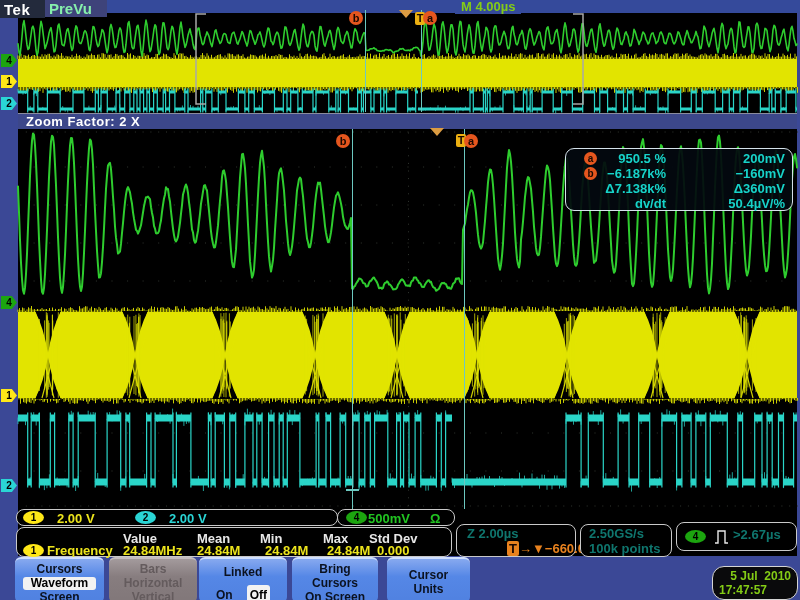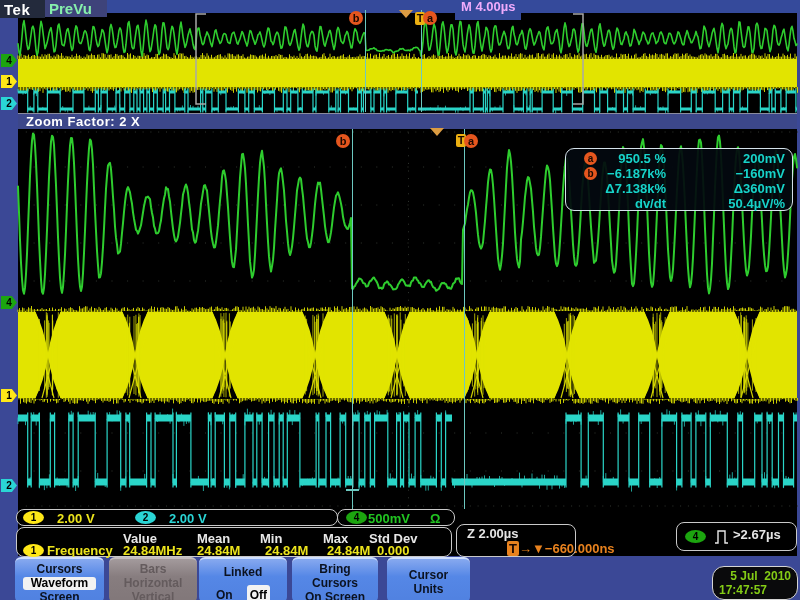--- a/index.html
+++ b/index.html
@@ -6,21 +6,21 @@
   body { width:800px; height:600px; overflow:hidden; background:#000; font-family:"Liberation Sans",sans-serif; }
   .screen { position:absolute; top:0; left:0; width:800px; height:600px; background:#000; }
   .abs { position:absolute; }
   
   .top-bar { left:0; top:0; width:800px; height:13px; background:#354a9b; border-bottom:1px solid #8a93bd; box-sizing:content-box; }
   .left-margin { left:0; top:13px; width:18px; height:543px; background:#3b4896; }
   .right-margin { left:797px; top:13px; width:3px; height:543px; background:#3b4896; }
   .tek-patch { left:0; top:0; width:45px; height:18px; background:#232a3c; color:#fff; font-size:15px; font-weight:bold; padding:1px 0 0 4px; letter-spacing:0.5px; }
   .prevu-patch { left:45px; top:0; width:62px; height:17px; background:#3e437a; }
   .prevu { left:49px; top:0; color:#86efac; font-size:15px; font-weight:bold; }
-  .m-label { left:455px; top:0; height:20px; background:#354a9b; color:#f0abfc; font-size:13px; font-weight:bold; padding:0 6px; line-height:14px; }
+  .m-label { left:455px; top:0; height:14px; background:#354a9b; color:#84cc16; font-size:13px; font-weight:bold; padding:0 6px; line-height:14px; }
   .overview { left:18px; top:13px; width:779px; height:99px; background:#000; }
   .zoom-bar { left:18px; top:113px; width:779px; height:16px; border-top:1px solid #8a8c9e; box-sizing:border-box; background:#3c478a; color:#fff; font-size:13px; font-weight:bold; line-height:15px; padding-left:8px; letter-spacing:0.5px; }
   .main-area { left:18px; top:129px; width:779px; height:380px; background:#000; }
   .menu-bar { left:0; top:556px; width:800px; height:44px; background:#3b4896; }
   svg.overlay { position:absolute; left:0; top:0; width:800px; height:600px; pointer-events:none; }
   
   .chbadge { position:absolute; width:16px; height:13px; color:#000; font-size:10px; font-weight:bold; text-align:center; line-height:13px; clip-path:polygon(0 0,68% 0,100% 50%,68% 100%,0 100%); }
   
   .mkc { position:absolute; width:14px; height:14px; border-radius:50%; background:#e5561e; color:#1a0800; font-size:11px; font-weight:bold; text-align:center; line-height:14px; }
   .tt { position:absolute; width:10px; height:13px; background:#ecb012; color:#1a0800; font-size:11px; font-weight:bold; text-align:center; line-height:13px; border-radius:2px; }
@@ -28,21 +28,21 @@
   
   .readout { left:565px; top:148px; width:228px; height:63px; background:rgba(3,9,15,0.93); border:1.5px solid #d5e2ea; border-radius:9px; color:#17d3c9; font-size:13px; font-weight:bold; }
   .readout .row { position:absolute; left:0; width:100%; height:15px; line-height:14px; }
   .readout .c1 { position:absolute; right:126px; }
   .readout .c2 { position:absolute; right:7px; }
   .rbadge { position:absolute; left:18px; width:13px; height:13px; border-radius:50%; background:#e5561e; color:#1a0800; font-size:10px; font-weight:bold; text-align:center; line-height:13px; }
   
   .sbox { position:absolute; background:#000; border:1.5px solid #c9c9c9; border-radius:8px; }
   .pill { position:absolute; width:21px; height:13px; border-radius:50%; color:#000; font-size:10px; font-weight:bold; text-align:center; line-height:13px; }
   .stext { position:absolute; font-size:13px; font-weight:bold; white-space:nowrap; }
-  .yel { color:#ece41c; } .cyn { color:#2ad5d5; } .grn { color:#21c421; } .wht { color:#e5e5e5; } .org { color:#e8821e; }
+  .yel { color:#ece41c; } .cyn { color:#2ad5d5; } .grn { color:#21c421; } .wht { color:#0f766e; } .org { color:#e8821e; }
   
   .mhead { position:absolute; top:3px; font-size:13px; font-weight:bold; color:#e8e8e8; white-space:nowrap; }
   .mval { position:absolute; top:15px; font-size:13px; font-weight:bold; color:#ece41c; white-space:nowrap; }
   
   .btn { position:absolute; top:557px; height:46px; border-radius:6px; background:linear-gradient(#87a9ef, #5587e6 40%, #5081e0); border-top:2px solid #cfdfff; color:#0b1220; font-size:12px; font-weight:bold; text-align:center; }
   .btn.disabled { background:linear-gradient(#a39a9c, #877d7f 40%, #817779); border-top:2px solid #c4bdbf; color:#645b5d; }
   .btn .bl { display:block; line-height:14px; }
   .selbox { background:#f2f2f2; color:#000; border-radius:3px; padding:4px 3px; display:inline-block; line-height:13px; }
   .datebox { left:712px; top:566px; width:86px; height:34px; background:#0a0a0c; border:1.5px solid #d5d5d5; border-radius:12px; color:#84cc16; font-size:12px; font-weight:bold; text-align:center; }
   .pulse-icon { display:inline-block; }
@@ -184,20 +184,24 @@
     <span class="mval" style="left:180px;">24.84M</span>
     <span class="mval" style="left:248px;">24.84M</span>
     <span class="mval" style="left:310px;">24.84M</span>
     <span class="mval" style="left:360px;">0.000</span>
   </div>
 
   <div class="sbox" style="left:456px; top:524px; width:120px; height:33px;">
     <span class="stext wht" style="left:10px; top:1px;">Z 2.00µs</span>
     <span class="stext org" style="left:6px; top:16px;padding-left:44px;"><span style="background:#e8821e;color:#1a0800;border-radius:2px;padding:0 2px;">T</span><span>→▼−660.000ns</span></span>
   </div>
+  <div class="sbox" style="left:580px; top:524px; width:92px; height:33px;">
+    <span class="stext wht" style="left:8px; top:1px;">2.50GS/s</span>
+    <span class="stext wht" style="left:8px; top:16px;">100k points</span>
+  </div>
   <div class="sbox" style="left:676px; top:522px; width:121px; height:29px;">
     <span class="pill" style="left:8px; top:7px; background:#1ca50f;">4</span>
     <svg class="pulse-icon" style="position:absolute; left:38px; top:7px;" width="14" height="14">
         <path d="M0,13 h3 V1 h7 V13 h3" stroke="#e8e8e8" stroke-width="1.4" fill="none"></path>
       </svg>
     <span class="stext wht" style="left:56px; top:4px;">&gt;2.67µs</span>
   </div>
 
   <div class="btn" style="left:15px; width:89px;">
     <span class="bl" style="margin-top:3px;">Cursors</span>

